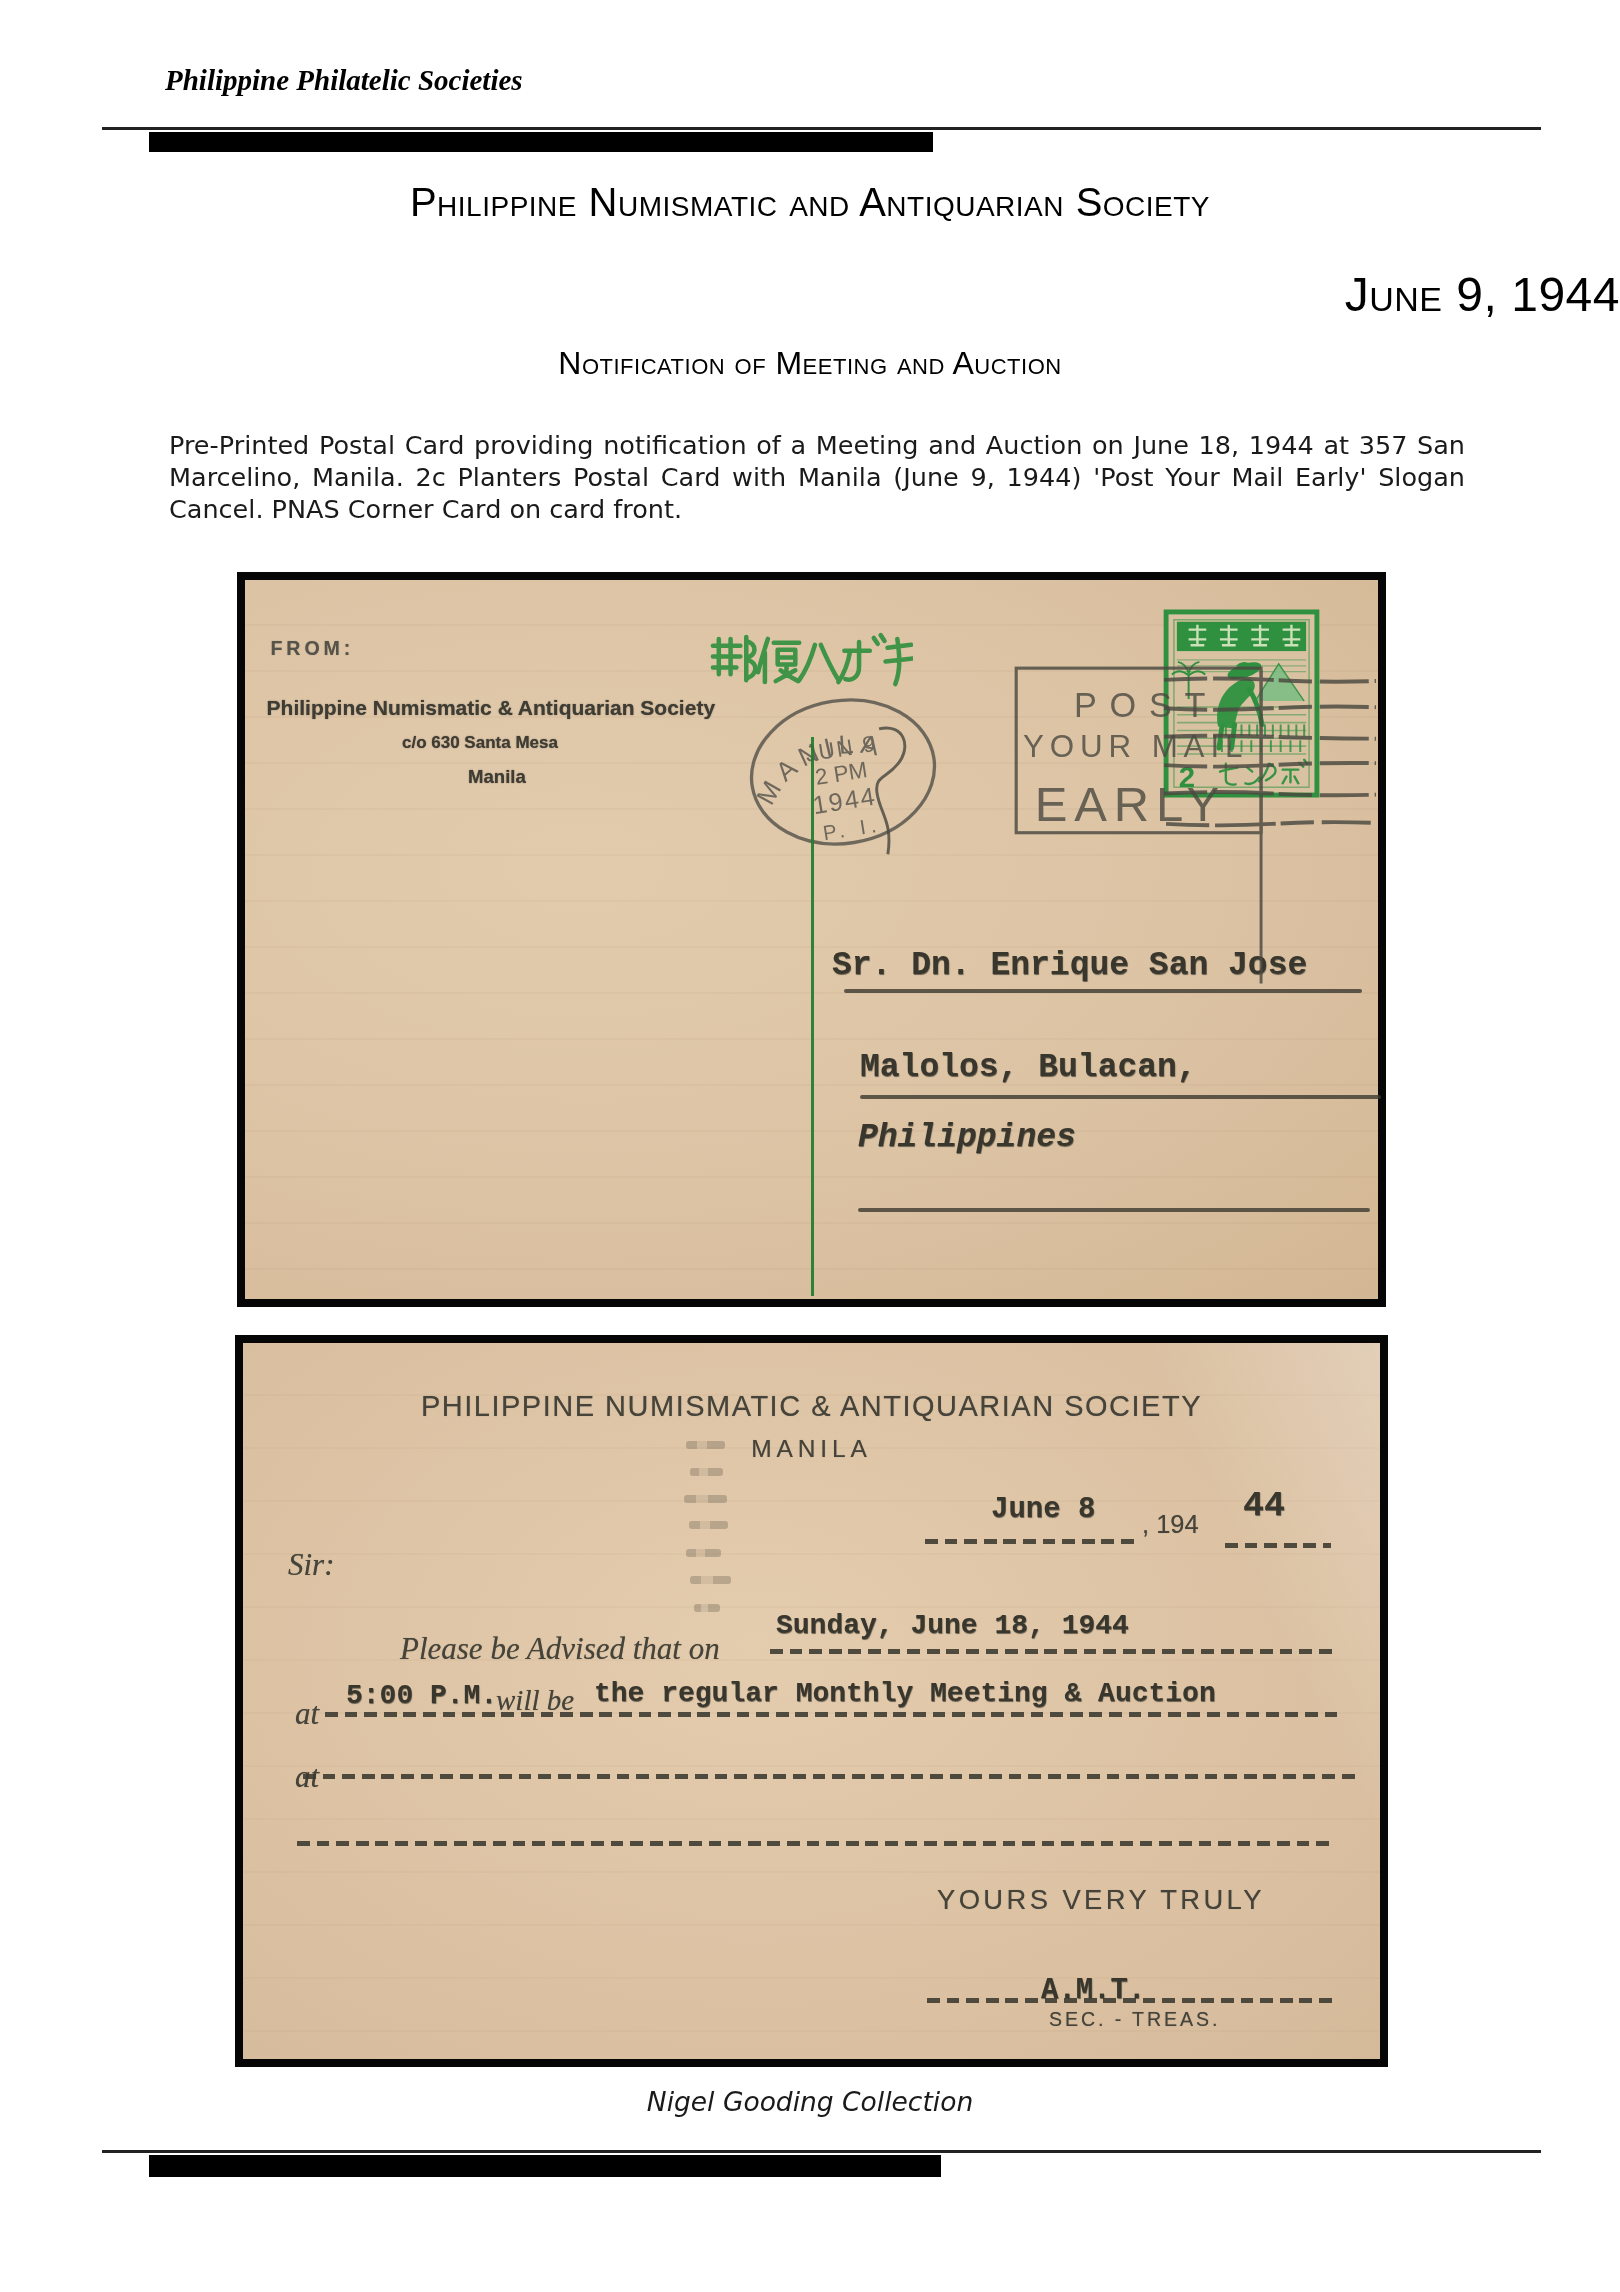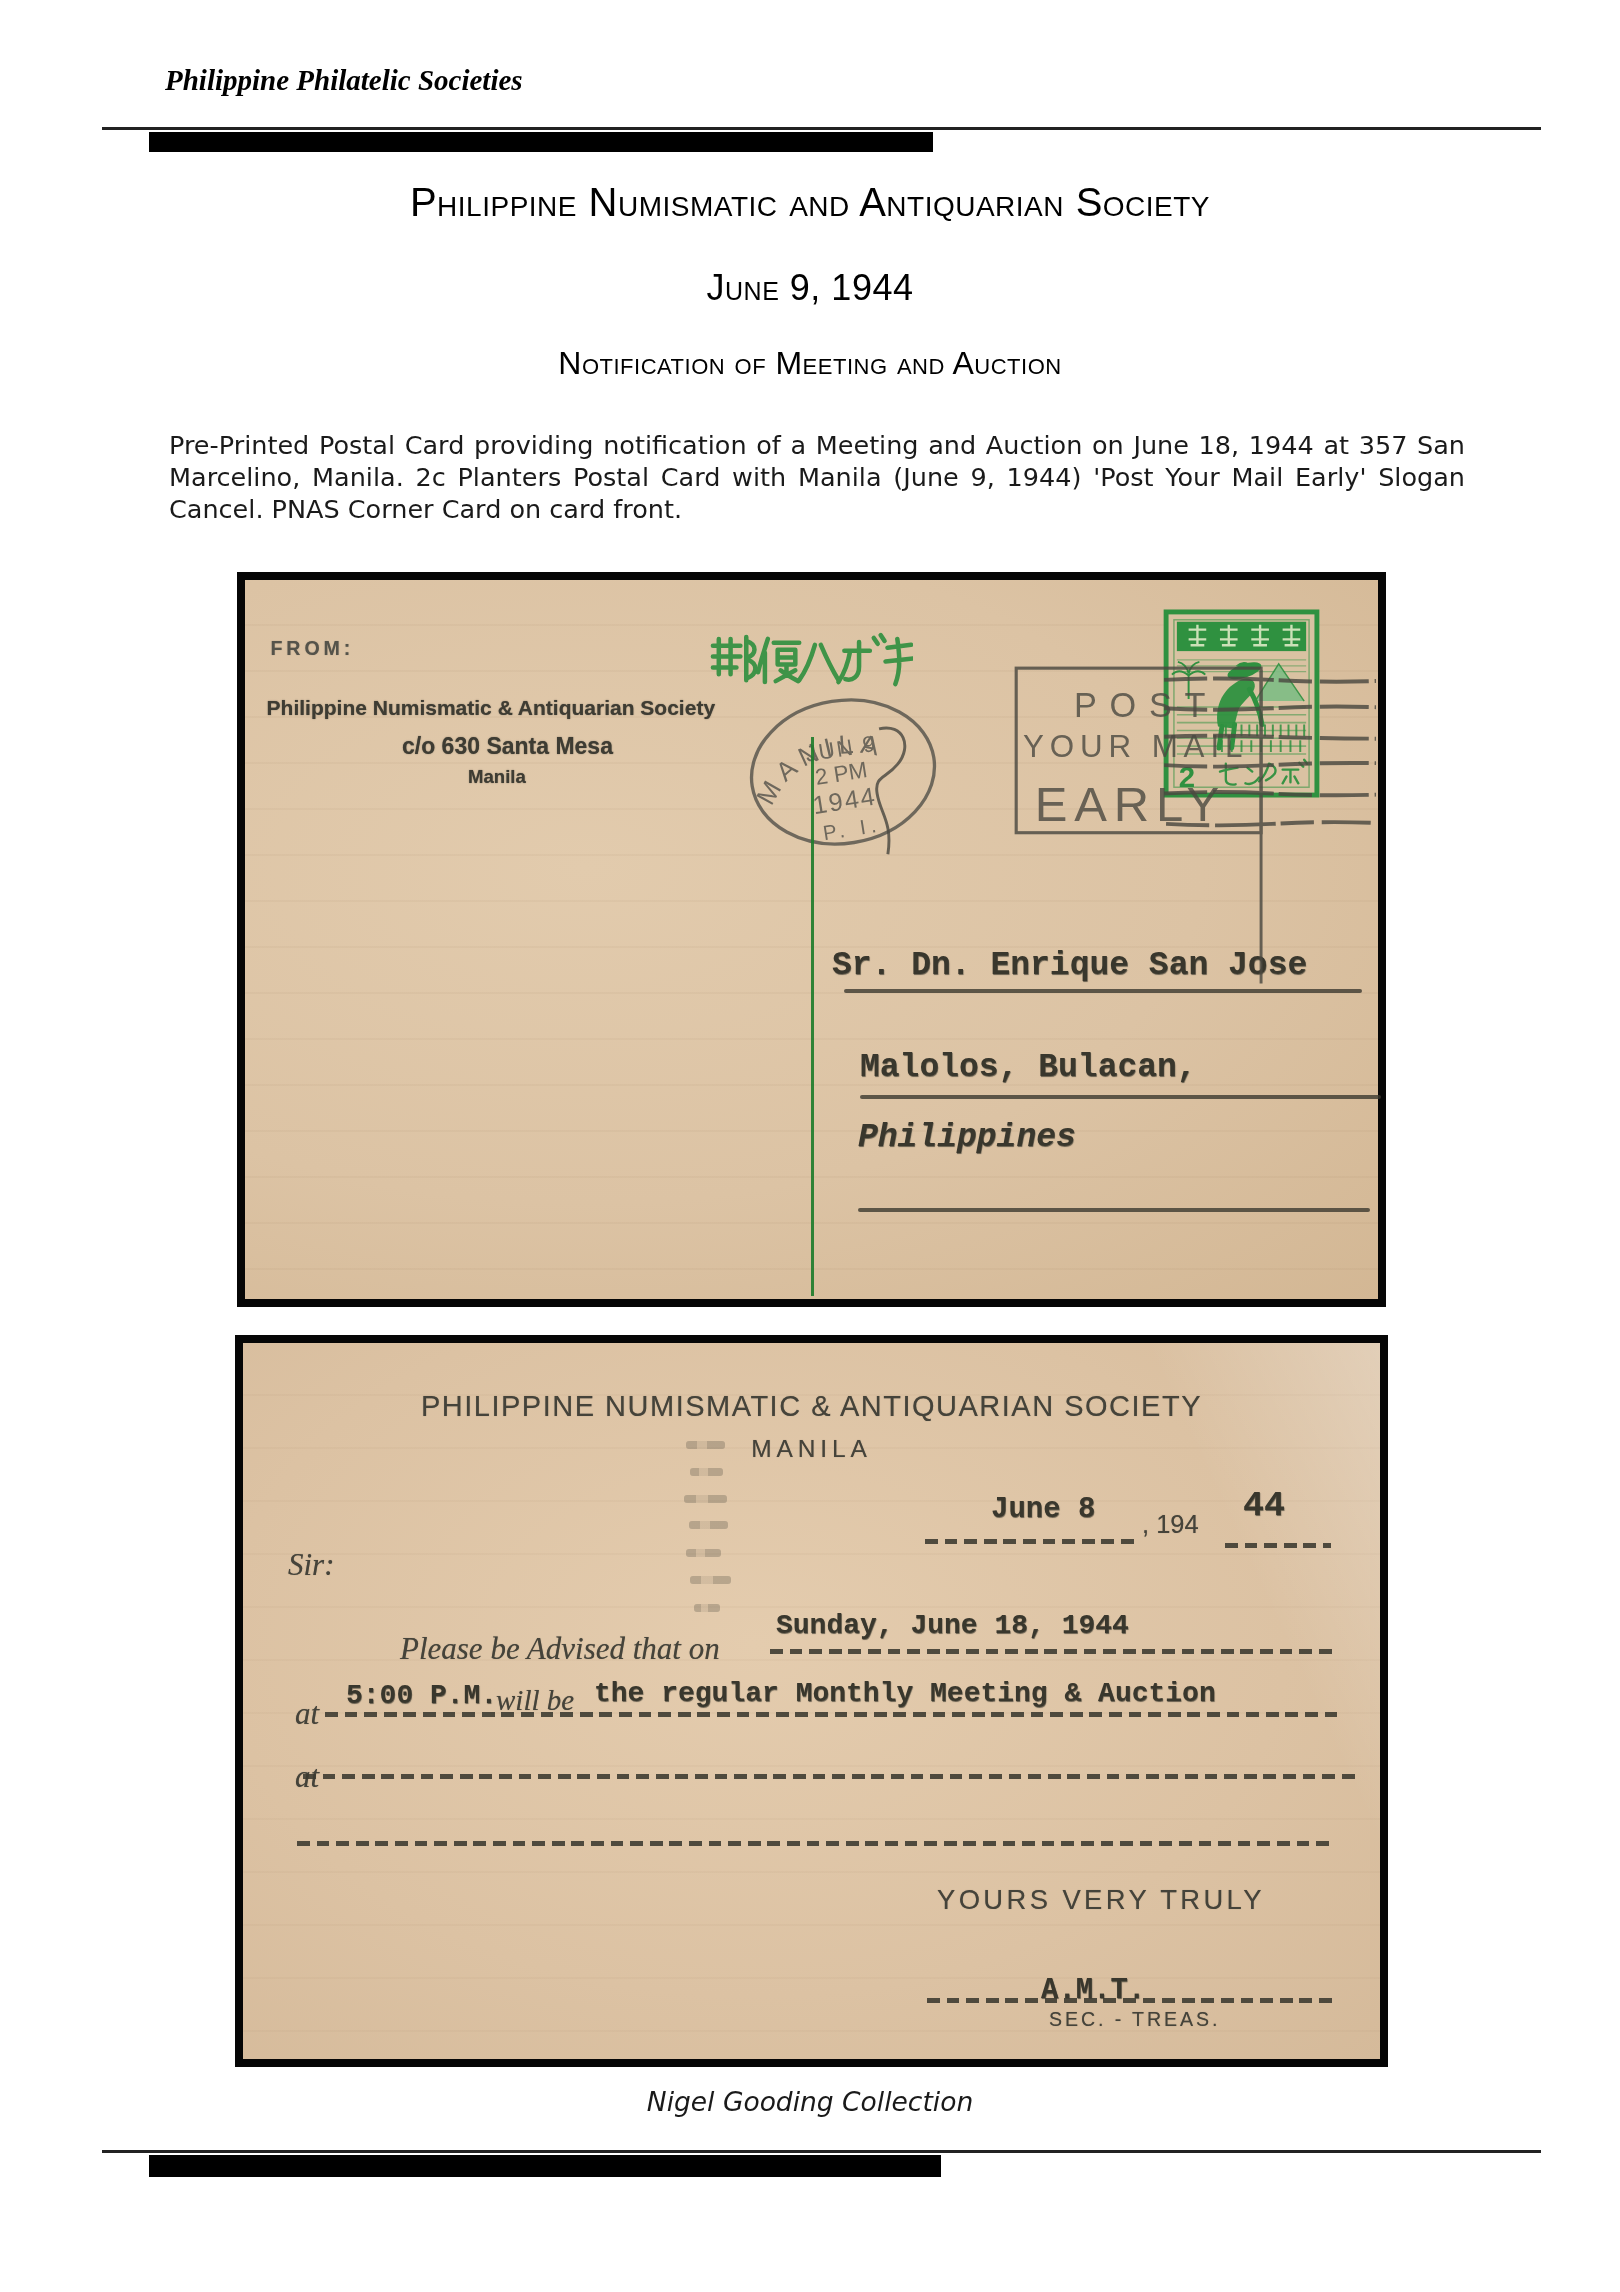--- a/index.html
+++ b/index.html
@@ -11,21 +11,21 @@
   .rule-thin{position:absolute;left:102px;width:1439px;height:2.9px;background:#222;}
   .rule-bar{position:absolute;left:149px;width:784px;height:19.6px;background:#000;}
 
   .hdr-title{position:absolute;left:165px;top:64px;font-family:"Liberation Serif",serif;
              font-style:italic;font-weight:bold;font-size:29px;color:#000;}
 
   
   .title{position:absolute;left:0;width:100%;text-align:center;font-weight:normal;
          font-variant-caps:small-caps;color:#000;letter-spacing:0.5px;}
   .t1{top:180px;font-size:40px;}
-  .t2{top:267px;font-size:36px;}
+  .t2{top:267px;font-size:48px;text-align:right;}
   .t3{top:345px;font-size:32px;}
 
   .desc{position:absolute;left:169px;top:429px;width:1296px;margin:0;text-align:justify;
         font-family:"DejaVu Sans",sans-serif;font-size:25.5px;line-height:32px;color:#1a1a1a;}
 
   .caption{position:absolute;left:0;top:2086px;width:100%;text-align:center;
            font-family:"DejaVu Sans",sans-serif;font-style:italic;font-size:26.5px;color:#1a1a1a;}
 
   
   .card{position:absolute;border:8.8px solid #060606;box-sizing:border-box;}
@@ -43,21 +43,21 @@
   .printed-italic{font-family:Liberation Serif, serif;font-style:italic;color:#45433a;
          text-shadow:0 0 0.8px rgba(69,67,58,.6);white-space:nowrap;}
   .printed-sans{font-family:"Liberation Sans",sans-serif;color:#45433a;
          text-shadow:0 0 0.8px rgba(69,67,58,.55);white-space:nowrap;}
 
   
   .from{left:25.5px;top:57px;font-size:19.6px;letter-spacing:3.9px;color:#55534a;font-weight:bold;
         text-shadow:0 0 1px rgba(85,83,74,.5);}
   .cc-line{white-space:nowrap;font-weight:bold;color:#3e3c33;text-shadow:0 0 1.2px rgba(62,60,51,.8);}
   .cc1{left:21.6px;top:116px;font-size:21px;}
-  .cc2{left:157px;top:153px;font-size:23px;}
+  .cc2{left:157px;top:153px;font-size:17px;}
   .cc3{left:223px;top:186px;font-size:18.6px;}
 
   .greenline{left:566px;top:157px;width:2.9px;height:559px;background:#1f7d2c;opacity:.92;}
 
   .addr{white-space:nowrap;font-size:33px;}
   .addr-u{height:3.9px;background:#3c3a30;opacity:.8;border-radius:2px;}
 
   
   .dash{position:absolute;height:4.9px;opacity:.88;
         background-image:repeating-linear-gradient(90deg,#3b392f 0 12.7px,rgba(0,0,0,0) 12.7px 19.6px);}

